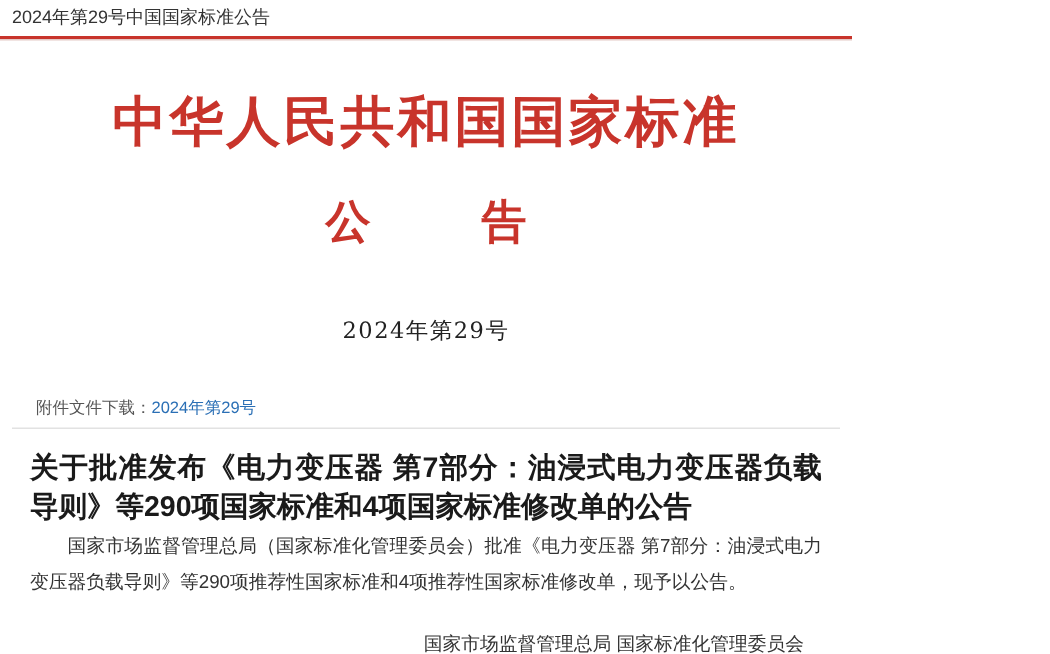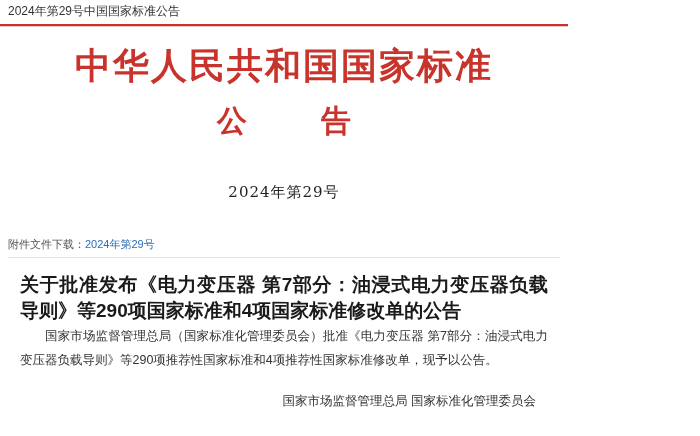--- a/index.html
+++ b/index.html
@@ -39,58 +39,58 @@
     margin: 2px 0 0 0;
   }
   .top-rule-thin {
     height: 1px;
     background: #e4c9c6;
     margin: 0;
   }
 
   
   .masthead {
-    padding-top: 16px;
+    padding-top: 32px;
     text-align: center;
   }
   .gov-title {
     font-family: "DejaVu Serif", "Liberation Serif", serif;
     font-size: 36px;
     font-weight: bold;
     color: #c8342b;
     letter-spacing: 2px;
     line-height: 44px;
   }
   .gov-sub {
     font-family: "DejaVu Serif", "Liberation Serif", serif;
     font-size: 30px;
     font-weight: bold;
     color: #c8342b;
     letter-spacing: 22px;
     line-height: 40px;
-    margin-top: 14px;
+    margin-top: 26px;
     text-indent: 22px;
   }
   .issue-no {
     font-family: "DejaVu Serif", "Liberation Serif", serif;
     font-size: 15px;
     color: #222222;
     margin-top: 42px;
     letter-spacing: 1px;
   }
 
   
   .attach-row {
     margin-top: 34px;
     padding: 0 8px;
     font-size: 11px;
     color: #555555;
     line-height: 16px;
   }
-  .attach-label { color: #555555; }
+  .attach-label { color: #555555; margin-left: 16px; }
   .attach-link {
     color: #2a6fb5;
     text-decoration: none;
     cursor: pointer;
   }
 
   .hr-light {
     height: 1px;
     background: #e2e2e2;
     margin: 5px 8px 0 8px;

